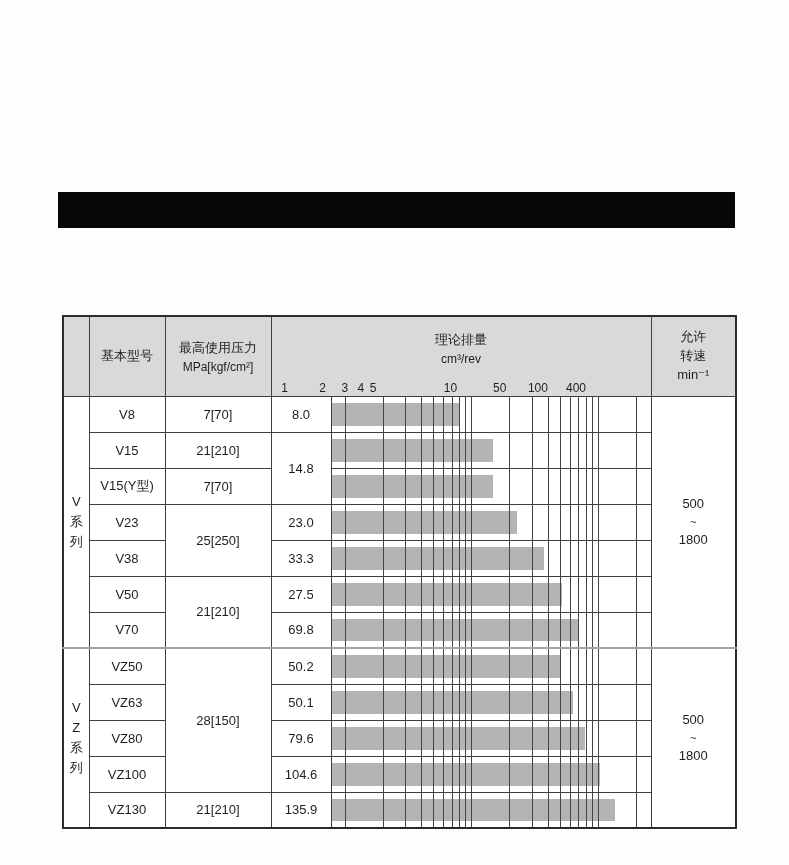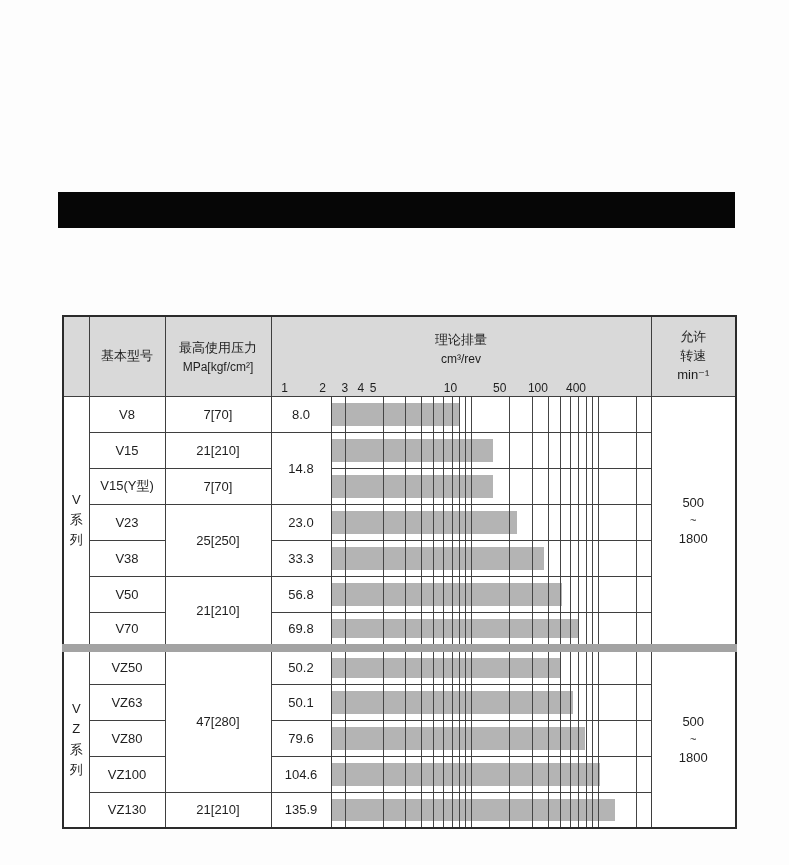--- a/index.html
+++ b/index.html
@@ -45,21 +45,21 @@
 
   td.series { background:#fff; }
   td.series div { line-height:1.55; font-size:13px; }
   td.speed div { line-height:1.5; font-size:13px; }
   td.speed div:nth-child(2) { font-size:11px; }
 
   td.chart-cell { position:relative; padding:0; }
   .bar { position:absolute; left:0; top:6px; bottom:6px; background:#b4b4b4; }
   .gl  { position:absolute; top:0; bottom:0; width:1px; background:#454545; }
 
-  tr.group-start td { border-top:8px solid #a3a3a3; }
+  tr.group-start td { border-top:2px solid #a3a3a3; }
 </style>
 </head>
 <body>
 
 <div class="page">
 
 
   <div class="banner"></div>
 
   <div class="tbl-wrap">
@@ -251,21 +251,21 @@
               <div class="gl" style="left: 246.7px;"></div>
               <div class="gl" style="left: 254.1px;"></div>
               <div class="gl" style="left: 260.6px;"></div>
               <div class="gl" style="left: 266.4px;"></div>
               <div class="gl" style="left: 304.5px;"></div>
             </td>
           </tr>
           <tr>
             <td>V50</td>
             <td rowspan="2">21[210]</td>
-            <td rowspan="1">56.8</td>
+            <td rowspan="1">27.5</td>
             <td class="chart-cell">
               <div class="bar" style="width: 230px; background: rgb(180, 180, 180);"></div>
               <div class="gl" style="left: 13px;"></div>
               <div class="gl" style="left: 51.1px;"></div>
               <div class="gl" style="left: 73.4px;"></div>
               <div class="gl" style="left: 89.3px;"></div>
               <div class="gl" style="left: 101.5px;"></div>
               <div class="gl" style="left: 111.6px;"></div>
               <div class="gl" style="left: 120px;"></div>
               <div class="gl" style="left: 127.4px;"></div>
@@ -311,21 +311,21 @@
             </td>
           </tr>
           <tr class="group-start">
             <td class="series" rowspan="5">
               <div>V</div>
               <div>Z</div>
               <div>系</div>
               <div>列</div>
             </td>
             <td>VZ50</td>
-            <td rowspan="4">47[280]</td>
+            <td rowspan="4">28[150]</td>
             <td rowspan="1">50.2</td>
             <td class="chart-cell">
               <div class="bar" style="width: 228.5px; background: rgb(180, 180, 180);"></div>
               <div class="gl" style="left: 13px;"></div>
               <div class="gl" style="left: 51.1px;"></div>
               <div class="gl" style="left: 73.4px;"></div>
               <div class="gl" style="left: 89.3px;"></div>
               <div class="gl" style="left: 101.5px;"></div>
               <div class="gl" style="left: 111.6px;"></div>
               <div class="gl" style="left: 120px;"></div>

